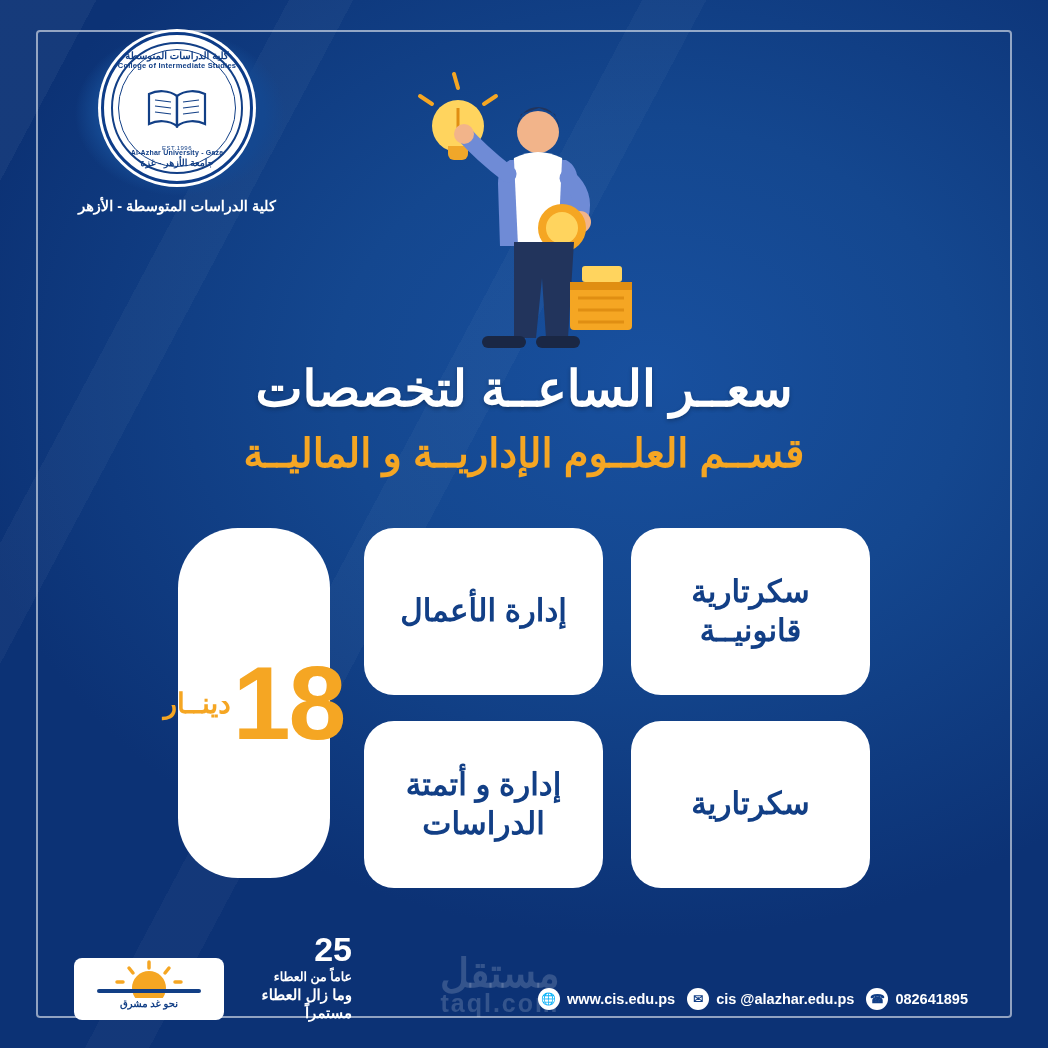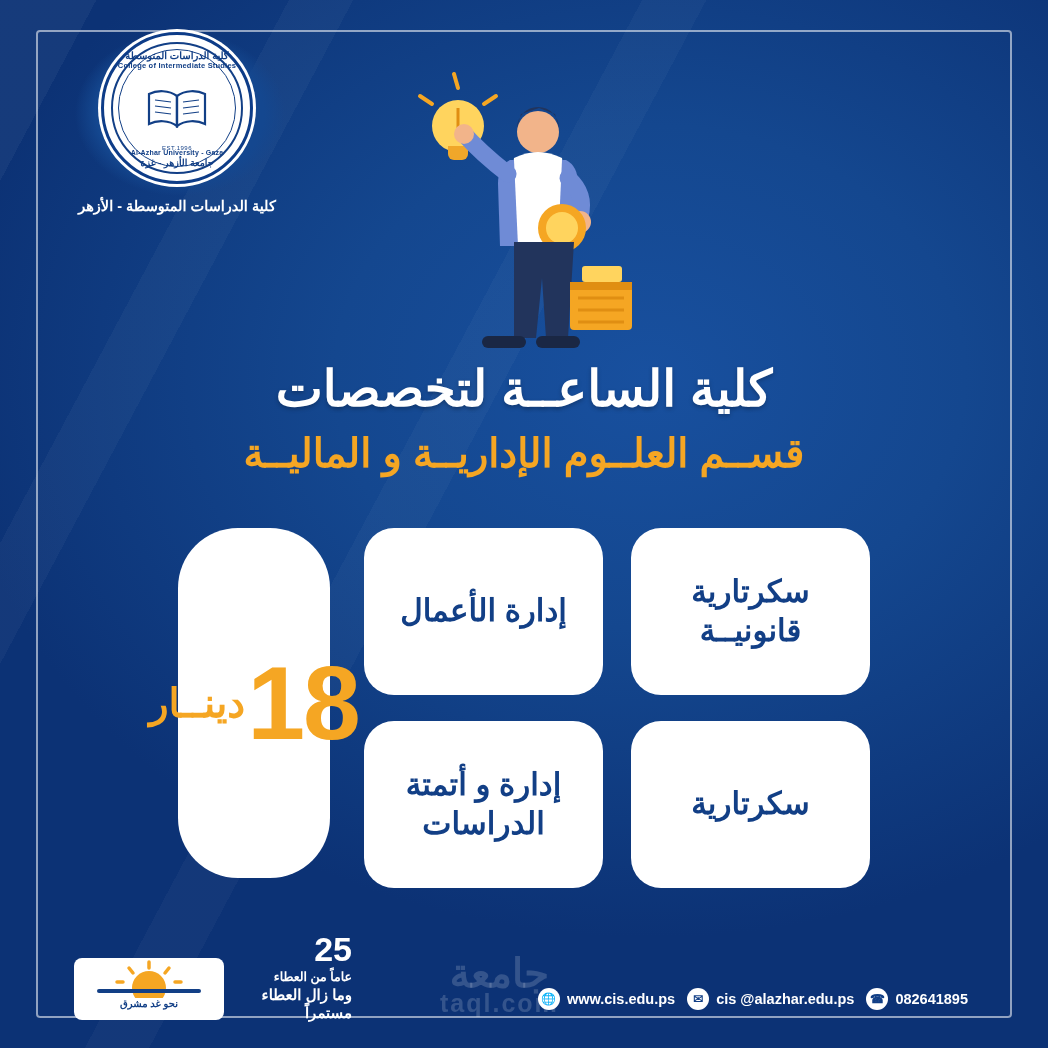--- a/index.html
+++ b/index.html
@@ -132,21 +132,21 @@
   }
   .price-num {
     color: #f5a623;
     font-size: 104px;
     font-weight: bold;
     line-height: 0.95;
     letter-spacing: -2px;
   }
   .price-cur {
     color: #f5a623;
-    font-size: 40px;
+    font-size: 28px;
     font-weight: bold;
     letter-spacing: 3px;
   }
   .cards-grid {
     flex: 1;
     display: grid;
     grid-template-columns: 1fr 1fr;
     grid-template-rows: 1fr 1fr;
     gap: 26px 28px;
     direction: rtl;
@@ -282,21 +282,21 @@
       <rect x="172" y="196" width="40" height="16" rx="3" fill="#ffd45e"></rect>
       <g stroke="#e08e12" stroke-width="3">
         <line x1="168" y1="228" x2="214" y2="228"></line>
         <line x1="168" y1="240" x2="214" y2="240"></line>
         <line x1="168" y1="252" x2="214" y2="252"></line>
       </g>
     </svg>
   </div>
 
   <div class="headings">
-    <div class="h-main">كلية الساعــة لتخصصات</div>
+    <div class="h-main">سعــر الساعــة لتخصصات</div>
     <div class="h-sub">قســم العلــوم الإداريــة و الماليــة</div>
   </div>
 
   <div class="content">
     <div class="price-pill">
       <div class="price-num">18</div>
       <div class="price-cur">دينــار</div>
     </div>
     <div class="cards-grid">
       <div class="card">
@@ -324,21 +324,21 @@
         <span class="cicon">✉</span>
         <span>cis @alazhar.edu.ps</span>
       </div>
       <div class="contact">
         <span class="cicon">☎</span>
         <span>082641895</span>
       </div>
     </div>
 
     <div class="watermark">
-      <span>جامعة</span>
+      <span>مستقل</span>
       <small>taql.com</small>
     </div>
 
     <div class="badge-25">
       <div class="num">
         <span>25</span>
       </div>
       <div class="l1">عاماً من العطاء</div>
       <div class="l2">وما زال العطاء مستمراً</div>
     </div>

